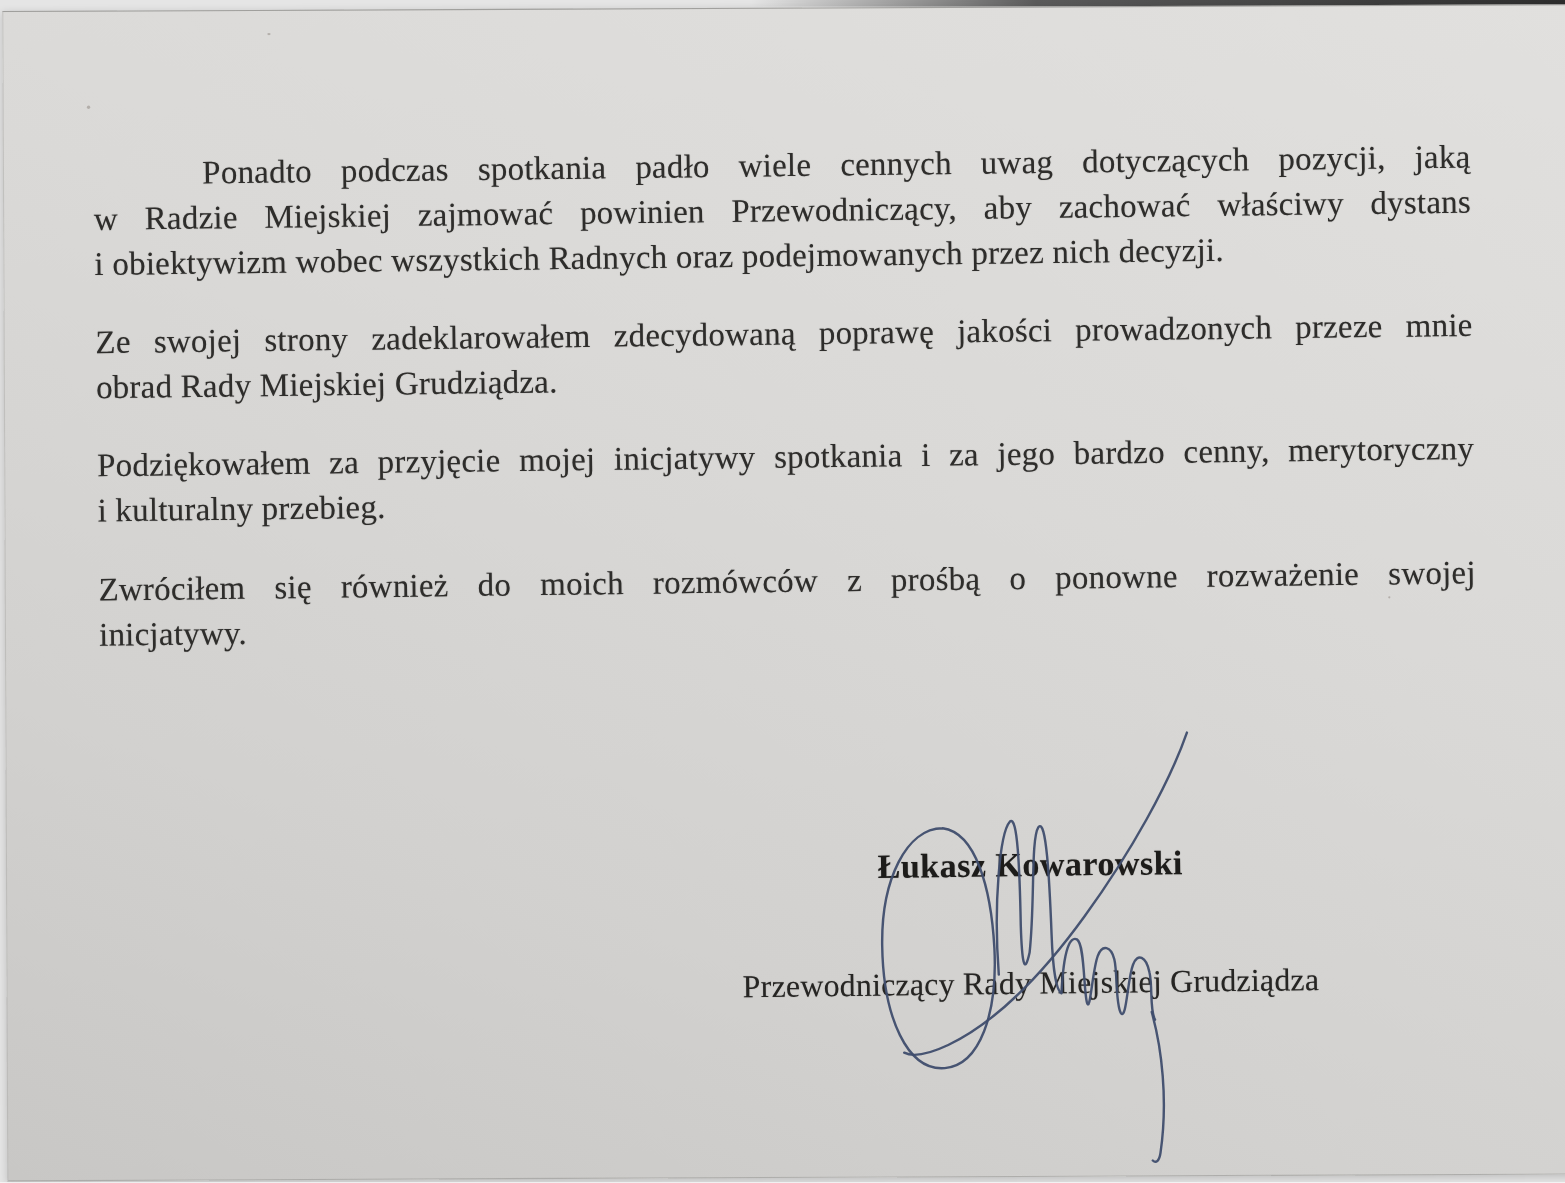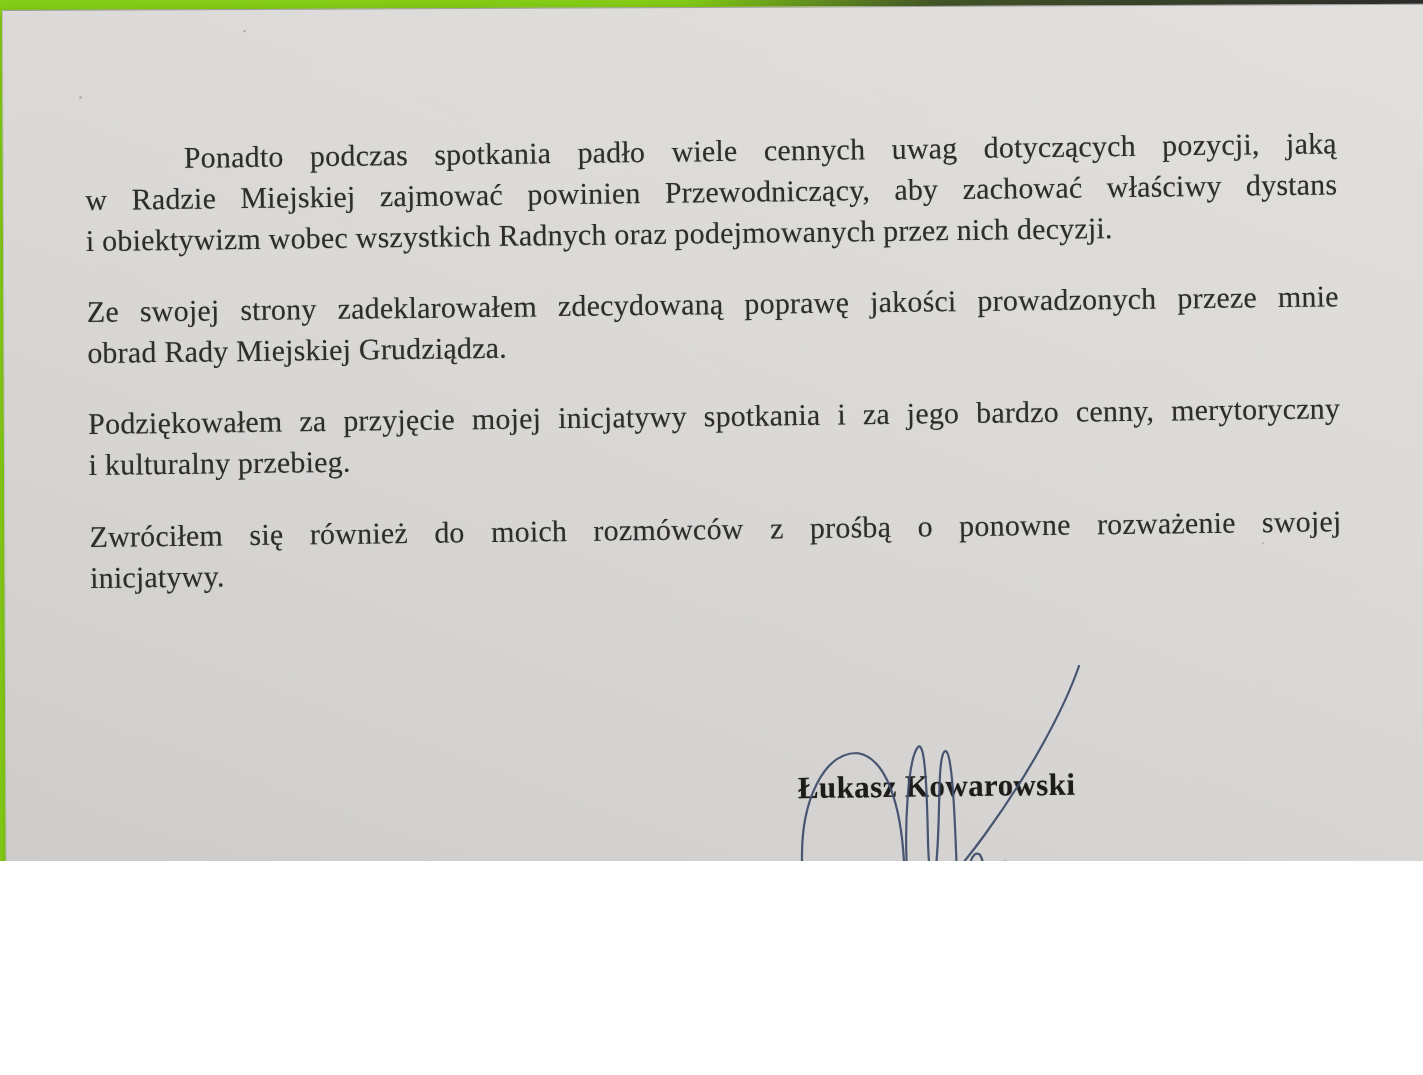--- a/index.html
+++ b/index.html
@@ -1,22 +1,22 @@
 <!DOCTYPE html>
 <html><head>
 <meta charset="utf-8">
 <title>Scanned letter</title>
 <style>
   html, body { margin: 0; padding: 0; background: #ffffff; }
   #frame {
     position: relative;
     width: 1423px;
-    height: 861px;
+    height: 1075px;
     overflow: hidden;
-    background: #84cc16;
+    background: #e5e5e5;
     font-family: "Liberation Serif", "DejaVu Serif", serif;
   }
   
   .photo-edge-top {
     position: absolute; top: 0; left: 48%; right: 0; height: 6px;
     background: linear-gradient(to right, rgba(45,45,45,0), rgba(45,45,45,.75) 35%, #2e2e2e);
     z-index: 0;
   }
   
   .paper {

